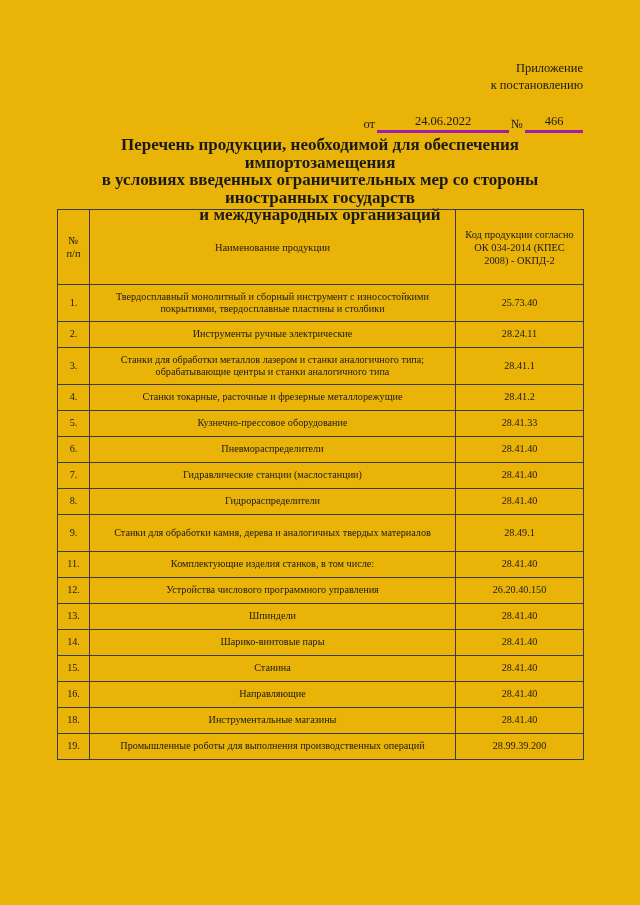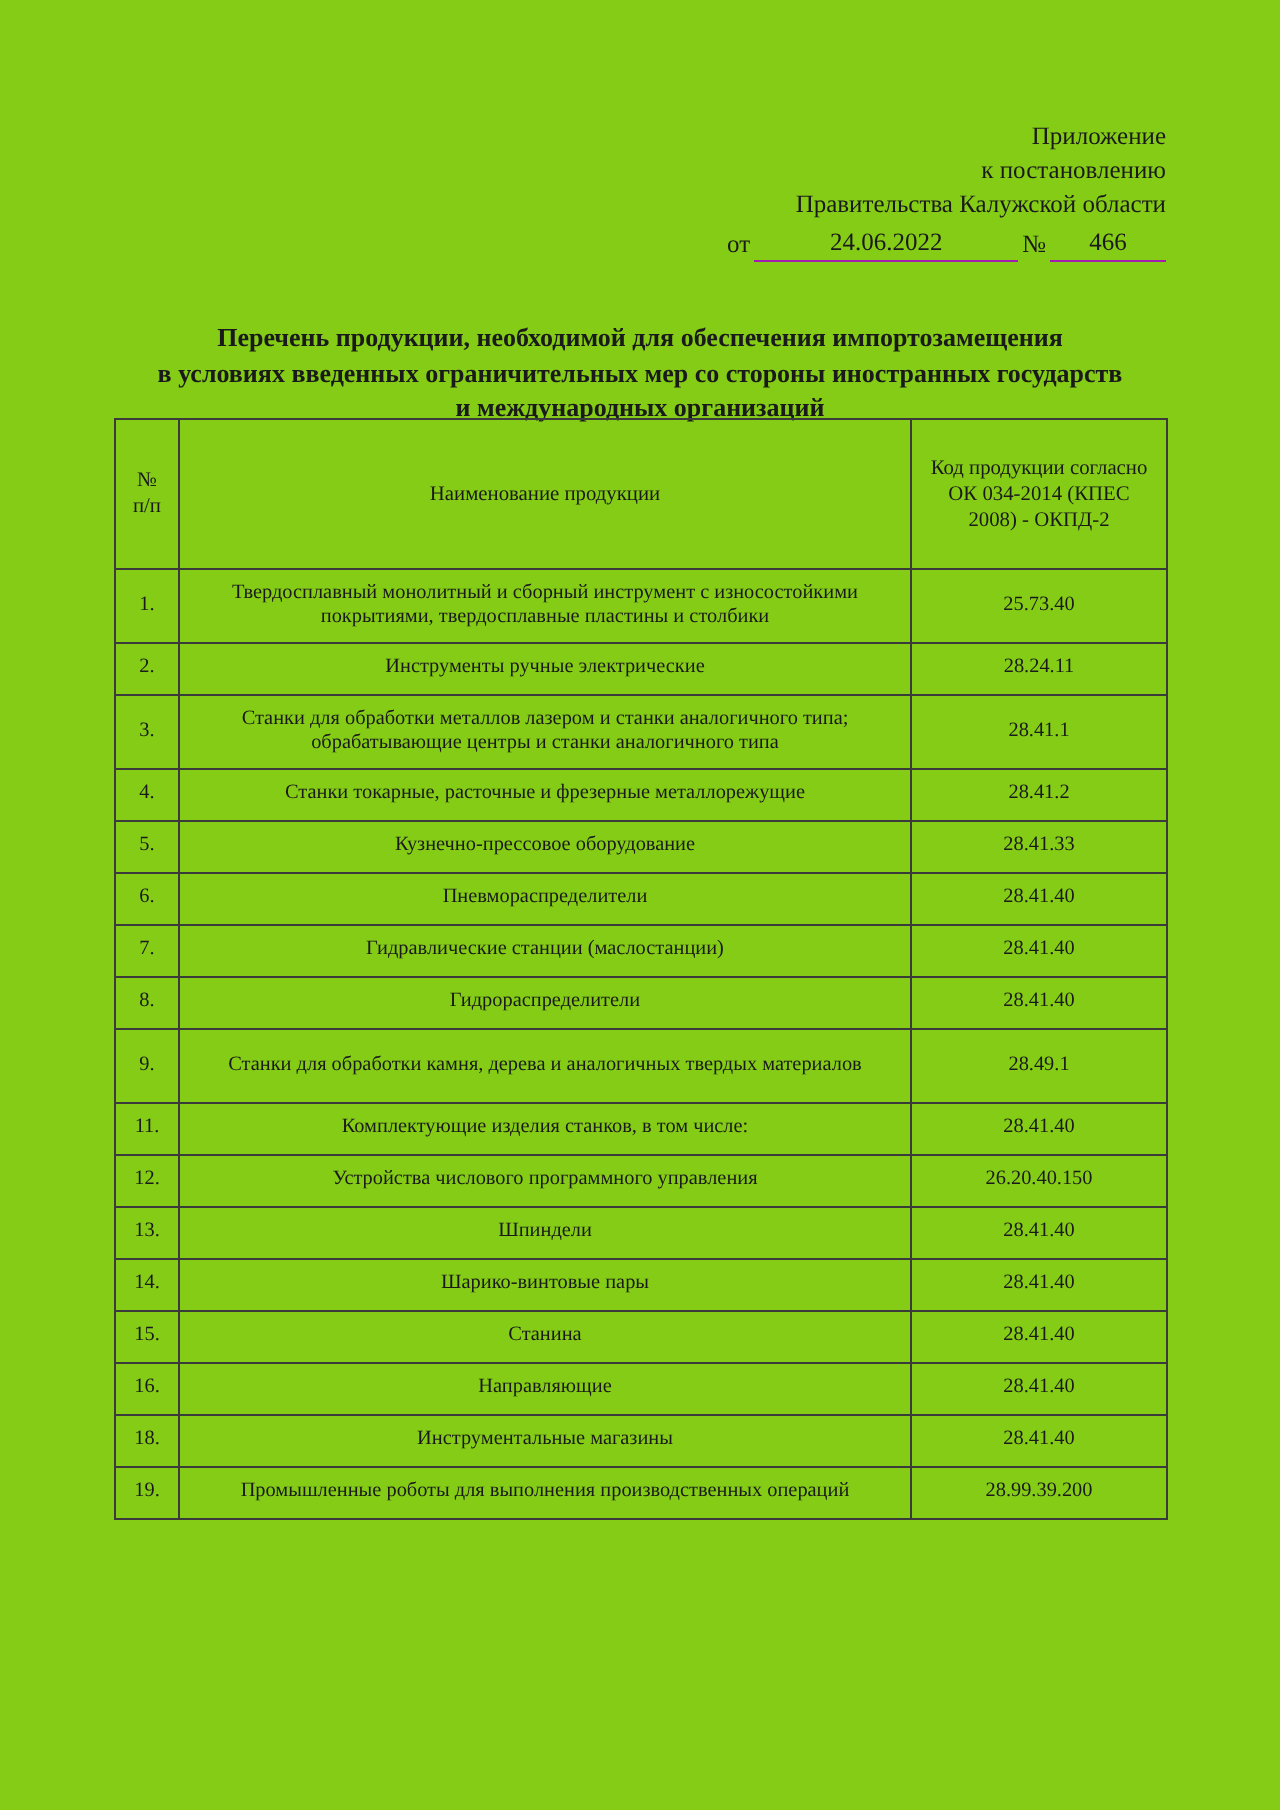--- a/index.html
+++ b/index.html
@@ -13,21 +13,21 @@
     height: 905px;
     position: relative;
     font-family: "Liberation Serif", "DejaVu Serif", serif;
     color: #1a1a1a;
     overflow: hidden;
   }
 
   .page {
     position: absolute;
     inset: 0;
-    background: #84cc16;
+    background: #eab308;
   }
 
   
   .doc-header {
     position: absolute;
     top: 60px;
     right: 57px;
     width: 330px;
     text-align: right;
     font-size: 12.5px;
@@ -46,35 +46,35 @@
     align-items: flex-end;
     justify-content: flex-end;
     font-size: 12.5px;
     gap: 2px;
   }
   .date-line .lbl {
     padding-bottom: 1px;
     white-space: nowrap;
   }
   .date-line .fill {
-    border-bottom: 1px solid #a21caf;
+    border-bottom: 3px solid #a21caf;
     text-align: center;
     padding: 0 4px 1px 4px;
   }
   .date-line .fill.date { width: 124px; }
   .date-line .fill.num  { width: 50px; }
 
   
   .doc-title {
     position: absolute;
-    top: 160px;
+    top: 136px;
     left: 57px;
     width: 526px;
     text-align: center;
-    font-size: 13px;
+    font-size: 17px;
     font-weight: bold;
     line-height: 17.5px;
   }
 
   
   .tbl-wrap {
     position: absolute;
     top: 209px;
     left: 57px;
     width: 526px;
@@ -128,21 +128,20 @@
   tr.r-std  td { height: 19px; }
 </style>
 </head>
 <body>
 
 <div class="page">
 
   <div class="doc-header">
     <div class="hline">Приложение</div>
     <div class="hline">к постановлению</div>
-    <div class="hline">Правительства Калужской области</div>
   </div>
 
   <div class="date-line">
     <span class="lbl">от</span>
     <span class="fill date">24.06.2022</span>
     <span class="lbl">№</span>
     <span class="fill num">466</span>
   </div>
 
   <div class="doc-title">

